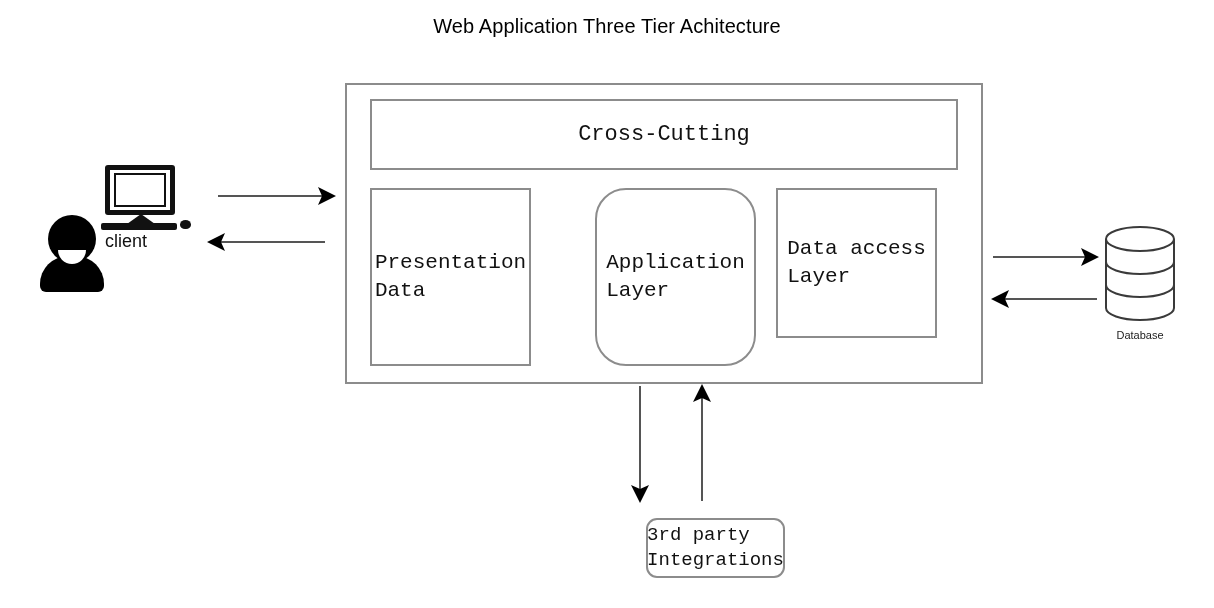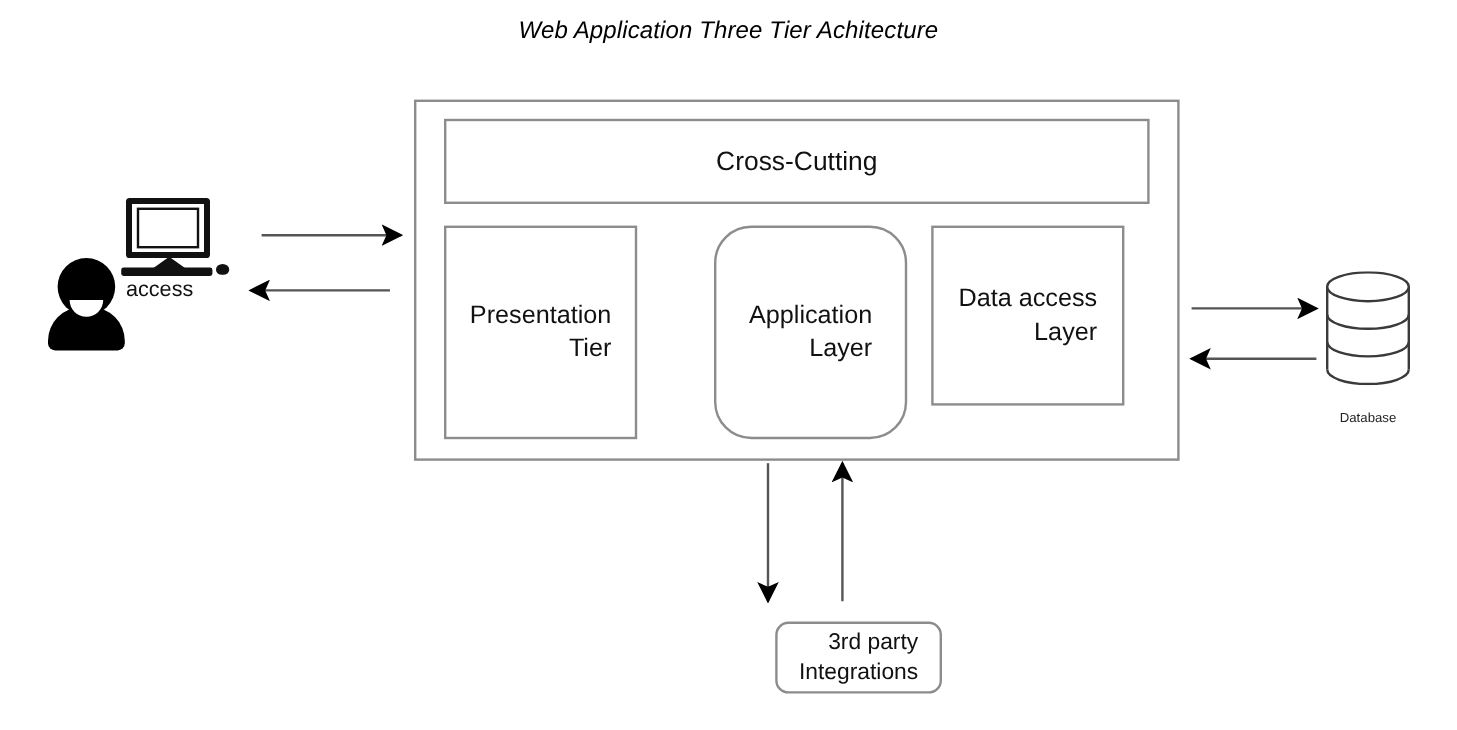--- a/index.html
+++ b/index.html
@@ -23,39 +23,39 @@
   .diagram-title {
     position: absolute;
     left: 0;
     top: 13px;
     width: 1214px;
     text-align: center;
     font-size: 20px;
     line-height: 26px;
     color: #000000;
     letter-spacing: 0.1px;
-    font-style: italic;
   }
 
   
   .box {
     position: absolute;
     box-sizing: border-box;
     background: #ffffff;
     border: 2px solid #8c8c8c;
   }
   .box-inner {
     position: absolute;
     box-sizing: border-box;
     background: #ffffff;
     border: 2px solid #8c8c8c;
     display: flex;
     align-items: center;
     justify-content: center;
-    text-align: right;
+    text-align: left;
+    font-family: Liberation Mono, monospace;
   }
   .box-label {
     font-size: 21px;
     line-height: 28px;
     color: #111111;
     white-space: pre-line;
   }
 
   
   #app-container {
@@ -197,21 +197,20 @@
   #database svg { display: block; }
   .db-label {
     position: absolute;
     left: 1084px;
     top: 328px;
     width: 112px;
     text-align: center;
     font-size: 11px;
     line-height: 15px;
     color: #222222;
-    margin-top: 14px;
   }
 
   
   #arrow-layer {
     position: absolute;
     left: 0;
     top: 0;
     width: 1214px;
     height: 608px;
     pointer-events: none;
@@ -227,33 +226,33 @@
   <div id="client-actor">
     <div class="person-head"></div>
     <div class="person-body"></div>
     <div class="person-neck"></div>
     <div class="monitor">
       <div class="monitor-screen"></div>
     </div>
     <div class="monitor-stand"></div>
     <div class="keyboard"></div>
     <div class="mouse"></div>
-    <div class="client-label">access</div>
+    <div class="client-label">client</div>
   </div>
 
   <div id="app-container" class="box">
   </div>
 
   <div id="cross-cutting" class="box-inner">
     <span class="box-label">Cross-Cutting</span>
   </div>
 
   <div id="presentation-layer" class="box-inner">
     <span class="box-label">Presentation
-Tier</span>
+Data</span>
   </div>
   <div id="application-layer" class="box-inner">
     <span class="box-label">Application
 Layer</span>
   </div>
   <div id="data-access-layer" class="box-inner">
     <span class="box-label">Data access
 Layer</span>
   </div>
 

